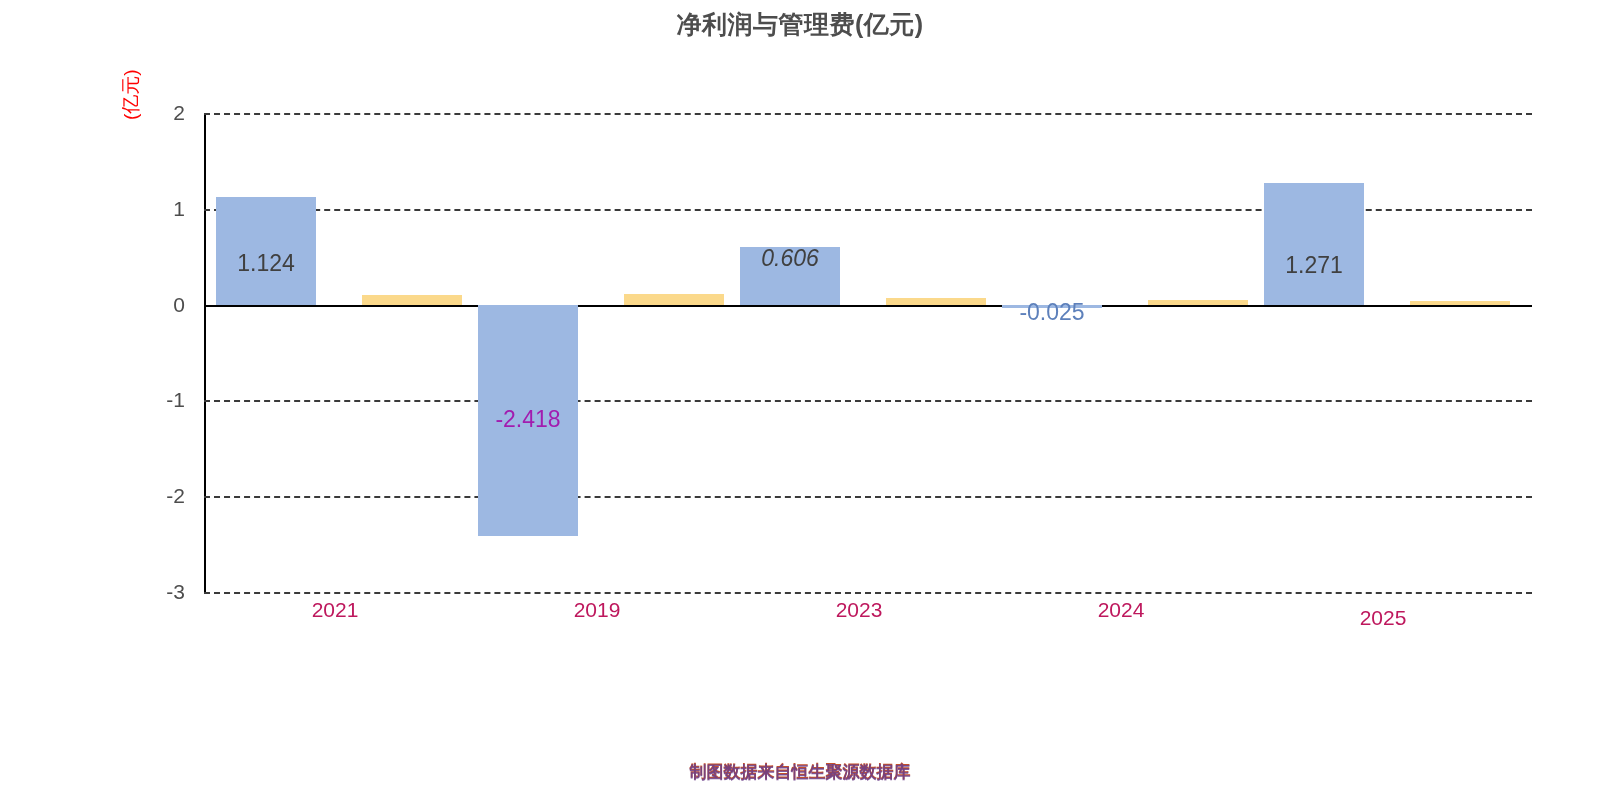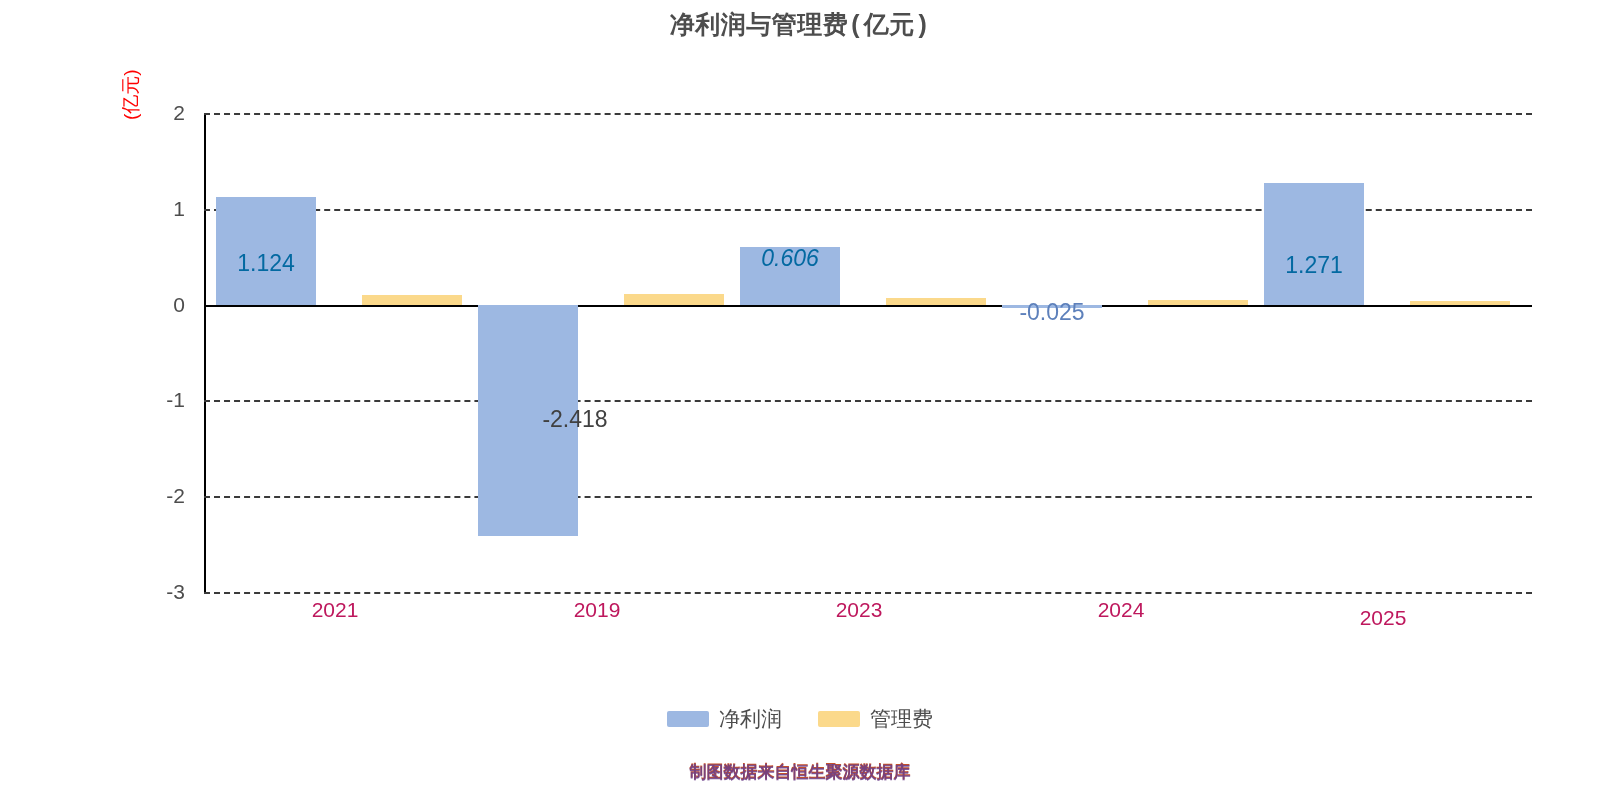--- a/index.html
+++ b/index.html
@@ -24,21 +24,20 @@
   .chart-title {
     position: absolute;
     left: 0;
     top: 8px;
     width: 1600px;
     text-align: center;
     font-size: 25px;
     font-weight: bold;
     color: #4d4d4d;
     letter-spacing: 0.5px;
-    font-family: Liberation Mono, monospace;
   }
   
   .plot-area {
     position: absolute;
     left: 204px;
     top: 113px;
     width: 1328px;
     height: 479px;
   }
   .grid-line {
@@ -97,28 +96,27 @@
   }
   .bar-net {
     background: #9db8e2;
   }
   .bar-admin {
     background: #fbd98b;
   }
   .bar-value {
     position: absolute;
     font-size: 23px;
-    color: #0369a1;
+    color: #404040;
     text-align: center;
     white-space: nowrap;
     transform: translateX(-50%);
   }
   .bar-value-inside-neg {
-    color: #404040;
-    margin-left: 47px;
+    color: #a21caf;
   }
   .bar-value-small {
     color: #5d80bb;
   }
   
   .legend {
     position: absolute;
     left: 0;
     top: 705px;
     width: 1600px;
@@ -208,29 +206,19 @@
     <div class="bar bar-admin" style="left:1206px; top:187.8px; width:100px; height:3.8px;"></div>
     <div class="bar-value" style="left:1110px; top:139px;">1.271</div>
   </div>
 
   <div class="xtick-label" style="left:275px;">2021</div>
   <div class="xtick-label" style="left:537px;">2019</div>
   <div class="xtick-label" style="left:799px;">2023</div>
   <div class="xtick-label" style="left:1061px;">2024</div>
   <div class="xtick-label" style="left:1323px;margin-top:8px;">2025</div>
 
-  <div class="legend">
-    <div class="legend-item">
-      <span class="legend-swatch" style="background:#9db8e2;"></span>
-      <span class="legend-label">净利润</span>
-    </div>
-    <div class="legend-item">
-      <span class="legend-swatch" style="background:#fbd98b;"></span>
-      <span class="legend-label">管理费</span>
-    </div>
-  </div>
 
   <div class="footer-note">
     <span class="shadow">制图数据来自恒生聚源数据库</span>
     <span>制图数据来自恒生聚源数据库</span>
   </div>
 
 </div>
 
 </body></html>

